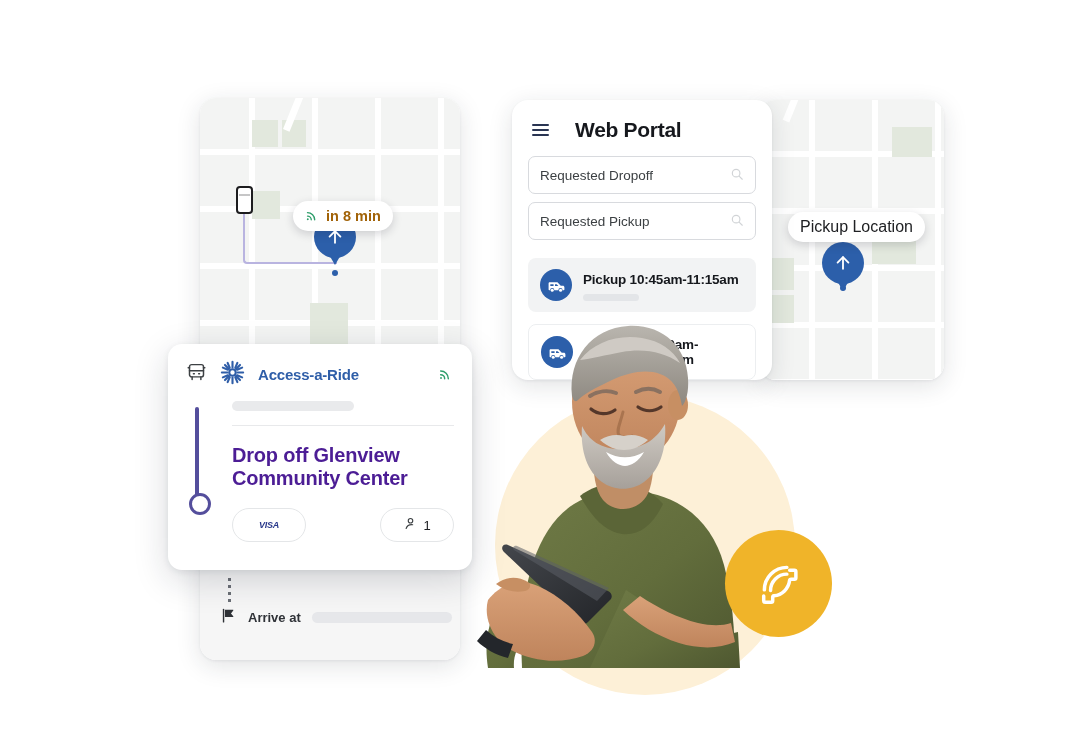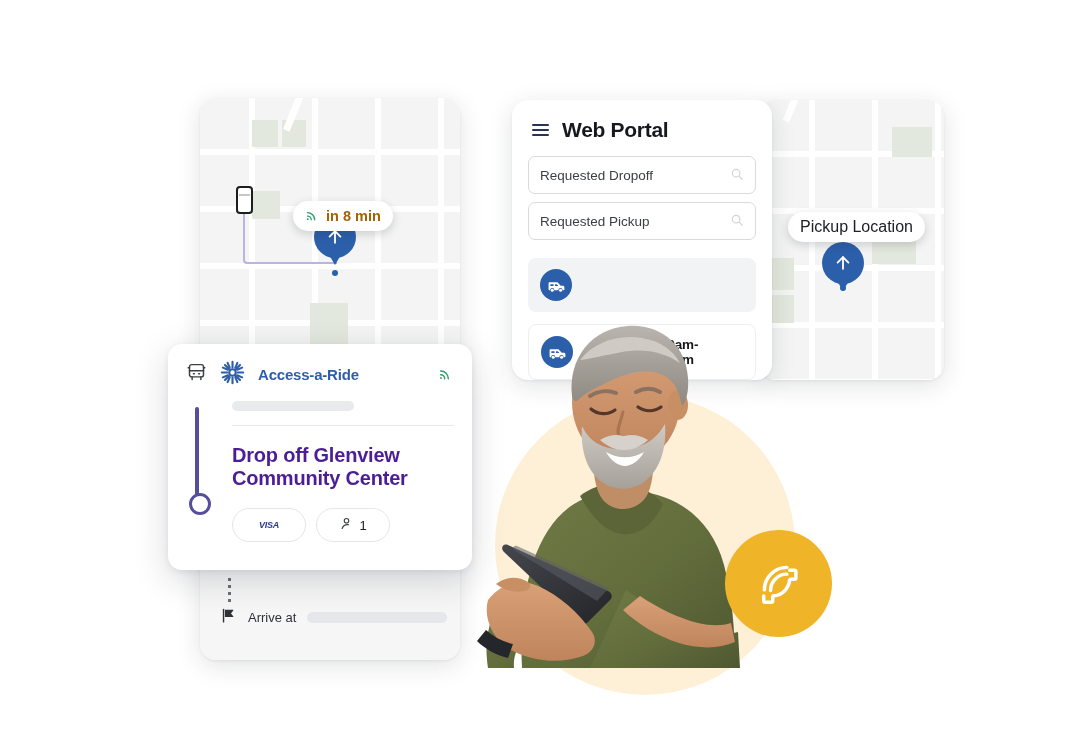--- a/index.html
+++ b/index.html
@@ -57,21 +57,21 @@
 
   
   .chip{position:absolute;background:#fff;border-radius:20px;padding:6px 12px;
         box-shadow:0 3px 10px rgba(25,30,45,.18);display:flex;align-items:center;gap:6px;
         white-space:nowrap;font-size:14px;}
   .chip.eta{color:#a16207;font-weight:600;font-size:14.5px;}
   .chip.loc{color:#202124;font-size:16px;}
 
   
   #portal-card{left:512px;top:100px;width:260px;height:280px;overflow:hidden;}
-  .portal-head{display:flex;align-items:center;gap:13px;padding:18px 20px 6px 20px;}
+  .portal-head{display:flex;align-items:center;gap:26px;padding:18px 20px 6px 20px;}
   .hamburger{display:flex;flex-direction:column;gap:3px;}
   .hamburger i{display:block;width:17px;height:2px;background:#2a3553;border-radius:1px;}
   .portal-title{font-size:21px;font-weight:700;color:#16181d;letter-spacing:-.3px;}
   .field{margin:8px 16px 0 16px;height:36px;border:1px solid #d8dade;border-radius:7px;
          display:flex;align-items:center;justify-content:space-between;padding:0 11px;
          font-size:13.5px;color:#3c4043;background:#fff;}
   .field .mag{opacity:.45;}
   .trip{margin:10px 16px 0 16px;border-radius:8px;display:flex;align-items:center;gap:11px;
         padding:11px 12px;}
   .trip.sel{background:#f2f3f4;}
@@ -89,32 +89,32 @@
   .brand{font-size:15px;font-weight:700;color:#2f5ea8;letter-spacing:-.2px;}
   .ride-body{position:relative;padding:0 18px;}
   .trackline{position:absolute;left:27px;top:6px;width:4px;height:90px;background:#544e9c;border-radius:2px;}
   .trackend{position:absolute;left:21px;top:92px;width:16px;height:16px;border-radius:50%;
             border:3.5px solid #544e9c;background:#fff;}
   .drv{display:flex;align-items:center;gap:11px;margin-left:46px;padding-top:12px;}
   .drv-name{font-size:14.5px;color:#202124;}
   .drv-bar{margin-left:46px;margin-top:12px;width:122px;height:10px;border-radius:6px;background:#e9eaec;}
   .divider{margin-left:46px;margin-top:14px;border-top:1px solid #e8e9eb;}
   .dropoff{margin-left:46px;margin-top:18px;font-size:20px;font-weight:700;color:#4c1d95;letter-spacing:-.2px;}
-  .chips{display:flex;gap:10px;margin-left:46px;margin-top:18px;}
+  .chips{display:flex;gap:10px;margin-left:46px;margin-top:18px;justify-content:space-between;}
   .pill{height:32px;min-width:46px;border:1px solid #e4e6e8;border-radius:17px;
         display:flex;align-items:center;justify-content:center;gap:5px;padding:0 13px;background:#fff;}
   .visa{font-size:9px;font-weight:800;font-style:italic;color:#2a3a8c;letter-spacing:-.3px;}
   .pill .cnt{font-size:13px;color:#202124;}
 
   
   .dots{position:absolute;left:228px;top:578px;width:3px;height:26px;
         background-image:linear-gradient(to bottom,#6b6f76 0 3px, transparent 3px 7px);
         background-size:3px 7px;}
   .arrive{position:absolute;left:220px;top:607px;display:flex;align-items:center;gap:11px;}
-  .arrive .lbl{font-size:13px;font-weight:400;color:#2f3237;}
+  .arrive .lbl{font-size:13px;font-weight:700;color:#2f3237;}
   .arrive .ghost{width:140px;height:11px;border-radius:6px;background:#e6e7ea;}
 
   
   .beige{position:absolute;left:495px;top:395px;width:300px;height:300px;border-radius:50%;background:#fdf0d7;}
   .person{position:absolute;left:430px;top:300px;width:340px;height:368px;overflow:hidden;}
   .person svg{display:block;}
 
   
   .fab{position:absolute;left:725px;top:530px;width:107px;height:107px;border-radius:50%;
        background:#f0b429;display:flex;align-items:center;justify-content:center;}
@@ -225,20 +225,24 @@
       </span>
     </div>
 
     <div class="trip sel" style="margin-top:18px;">
       <span class="van">
         <svg viewBox="0 0 24 24" fill="#ffffff">
           <path d="M2 9.4C2 8.6 2.6 8 3.4 8h9.1c.5 0 1 .2 1.3.6l3.6 3.8h2.6c1.1 0 2 .9 2 2V17c0 .6-.4 1-1 1h-1.3a2.7 2.7 0 0 0-5.4 0H9.3a2.7 2.7 0 0 0-5.4 0H3c-.6 0-1-.4-1-1V9.4zm2.2.9v2.3h4.1v-2.3H4.2zm5.9 0v2.3h4.3l-2.1-2.3h-2.2z"></path>
           <circle cx="6.6" cy="18.1" r="1.9"></circle>
             <circle cx="17.2" cy="18.1" r="1.9"></circle>
         </svg>
+      </span>
+      <span>
+        <span class="trip-title">Pickup 10:45am-11:15am</span>
+        <span class="bar" style="display:block;width:56px;"></span>
       </span>
     </div>
 
     <div class="trip plain" style="margin-top:12px;">
       <span class="van">
         <svg viewBox="0 0 24 24" fill="#ffffff">
           <path d="M2 9.4C2 8.6 2.6 8 3.4 8h9.1c.5 0 1 .2 1.3.6l3.6 3.8h2.6c1.1 0 2 .9 2 2V17c0 .6-.4 1-1 1h-1.3a2.7 2.7 0 0 0-5.4 0H9.3a2.7 2.7 0 0 0-5.4 0H3c-.6 0-1-.4-1-1V9.4zm2.2.9v2.3h4.1v-2.3H4.2zm5.9 0v2.3h4.3l-2.1-2.3h-2.2z"></path>
           <circle cx="6.6" cy="18.1" r="1.9"></circle>
             <circle cx="17.2" cy="18.1" r="1.9"></circle>
         </svg>

